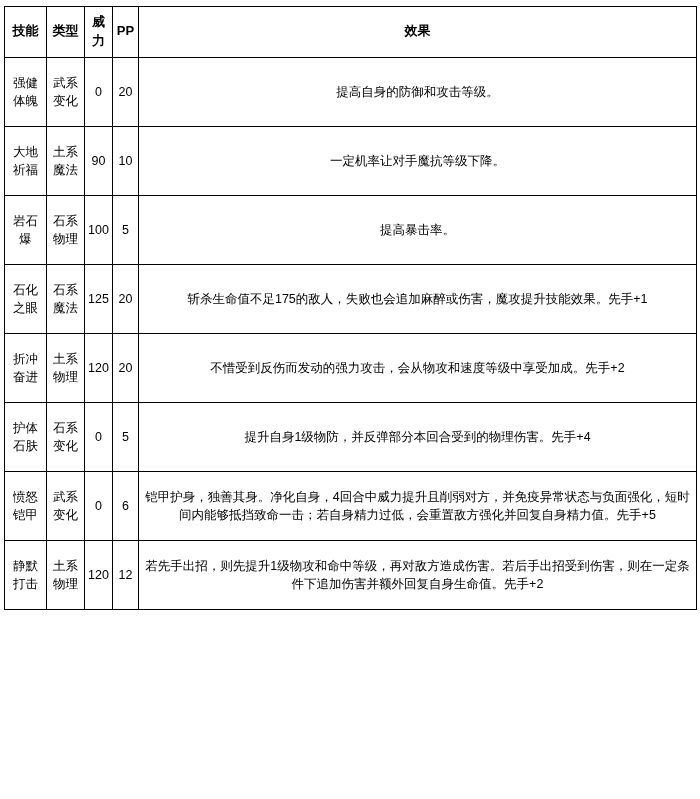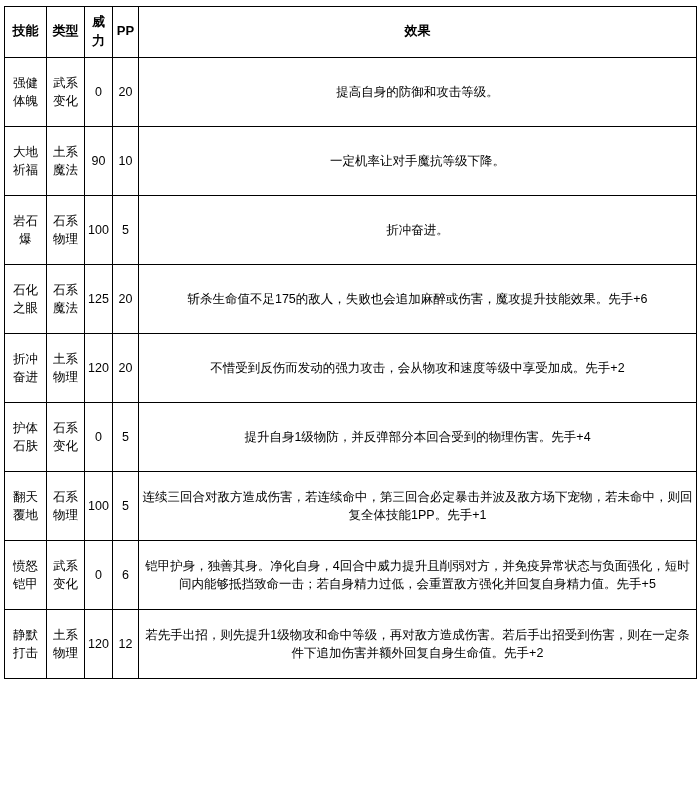--- a/index.html
+++ b/index.html
@@ -99,49 +99,42 @@
         <td class="type-cell">土系魔法</td>
         <td class="num-cell">90</td>
         <td class="num-cell">10</td>
         <td class="effect-cell">一定机率让对手魔抗等级下降。</td>
       </tr>
       <tr class="row-tall">
         <td class="name-cell">岩石爆</td>
         <td class="type-cell">石系物理</td>
         <td class="num-cell">100</td>
         <td class="num-cell">5</td>
-        <td class="effect-cell">折冲奋进。</td>
+        <td class="effect-cell">提高暴击率。</td>
       </tr>
       <tr class="row-tall">
         <td class="name-cell">石化之眼</td>
         <td class="type-cell">石系魔法</td>
         <td class="num-cell">125</td>
         <td class="num-cell">20</td>
-        <td class="effect-cell">斩杀生命值不足175的敌人，失败也会追加麻醉或伤害，魔攻提升技能效果。先手+6</td>
+        <td class="effect-cell">斩杀生命值不足175的敌人，失败也会追加麻醉或伤害，魔攻提升技能效果。先手+1</td>
       </tr>
       <tr class="row-tall">
         <td class="name-cell">折冲奋进</td>
         <td class="type-cell">土系物理</td>
         <td class="num-cell">120</td>
         <td class="num-cell">20</td>
         <td class="effect-cell">不惜受到反伤而发动的强力攻击，会从物攻和速度等级中享受加成。先手+2</td>
       </tr>
       <tr class="row-tall">
         <td class="name-cell">护体石肤</td>
         <td class="type-cell">石系变化</td>
         <td class="num-cell">0</td>
         <td class="num-cell">5</td>
         <td class="effect-cell">提升自身1级物防，并反弹部分本回合受到的物理伤害。先手+4</td>
-      </tr>
-      <tr class="row-tall">
-        <td class="name-cell">翻天覆地</td>
-        <td class="type-cell">石系物理</td>
-        <td class="num-cell">100</td>
-        <td class="num-cell">5</td>
-        <td class="effect-cell">连续三回合对敌方造成伤害，若连续命中，第三回合必定暴击并波及敌方场下宠物，若未命中，则回复全体技能1PP。先手+1</td>
       </tr>
       <tr class="row-tall">
         <td class="name-cell">愤怒铠甲</td>
         <td class="type-cell">武系变化</td>
         <td class="num-cell">0</td>
         <td class="num-cell">6</td>
         <td class="effect-cell">铠甲护身，独善其身。净化自身，4回合中威力提升且削弱对方，并免疫异常状态与负面强化，短时间内能够抵挡致命一击；若自身精力过低，会重置敌方强化并回复自身精力值。先手+5</td>
       </tr>
       <tr class="row-tall">
         <td class="name-cell">静默打击</td>

